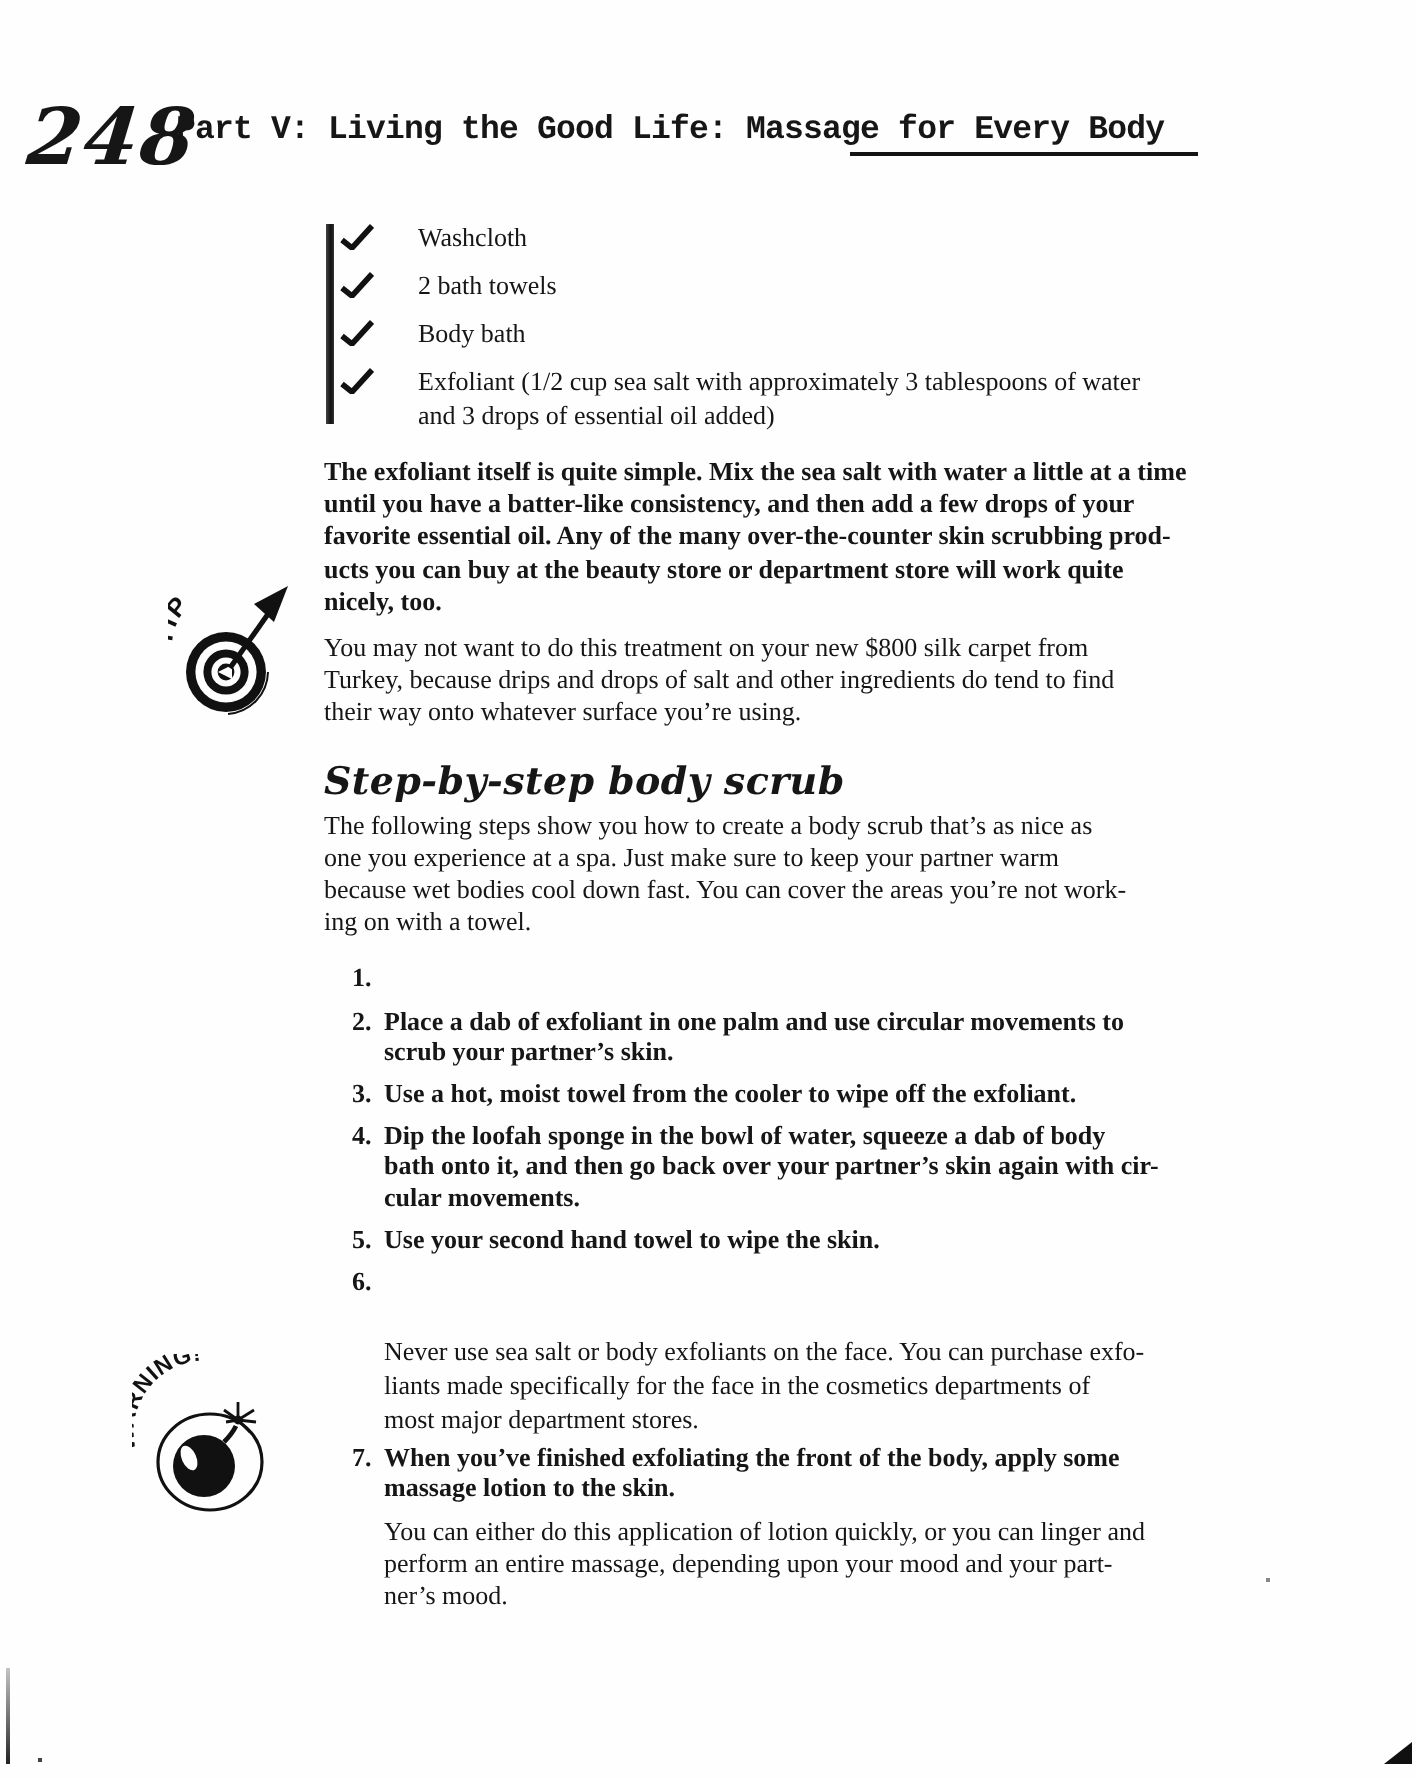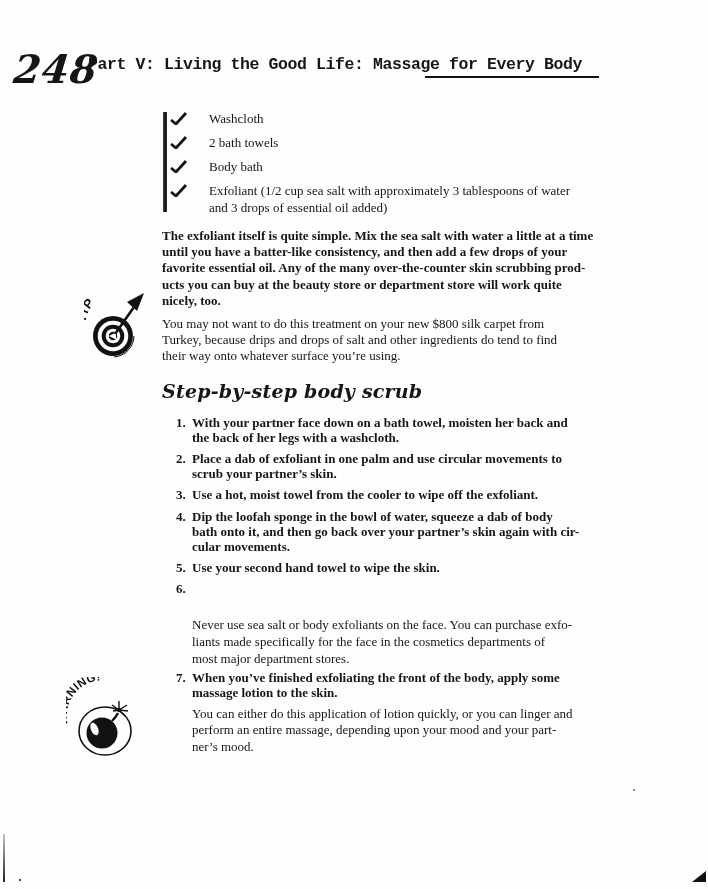--- a/index.html
+++ b/index.html
@@ -194,27 +194,29 @@
 favorite essential oil. Any of the many over-the-counter skin scrubbing prod-
 ucts you can buy at the beauty store or department store will work quite
 nicely, too.</div>
 
     <div class="prose tip-para">You may not want to do this treatment on your new $800 silk carpet from
 Turkey, because drips and drops of salt and other ingredients do tend to find
 their way onto whatever surface you’re using.</div>
 
     <div class="section-heading">Step-by-step body scrub</div>
 
+    <div class="prose section-intro">The following steps show you how to create a body scrub that’s as nice as
+one you experience at a spa. Just make sure to keep your partner warm
+because wet bodies cool down fast. You can cover the areas you’re not work-
+ing on with a towel.</div>
 
     <div class="steps">
 
       <div class="step">
         <span class="step-num">1.</span>
-        <span class="step-text">With your partner face down on a bath towel, moisten her back and
-the back of her legs with a washcloth.</span>
       </div>
 
       <div class="step">
         <span class="step-num">2.</span>
         <span class="step-text">Place a dab of exfoliant in one palm and use circular movements to
 scrub your partner’s skin.</span>
       </div>
 
       <div class="step">
         <span class="step-num">3.</span>

